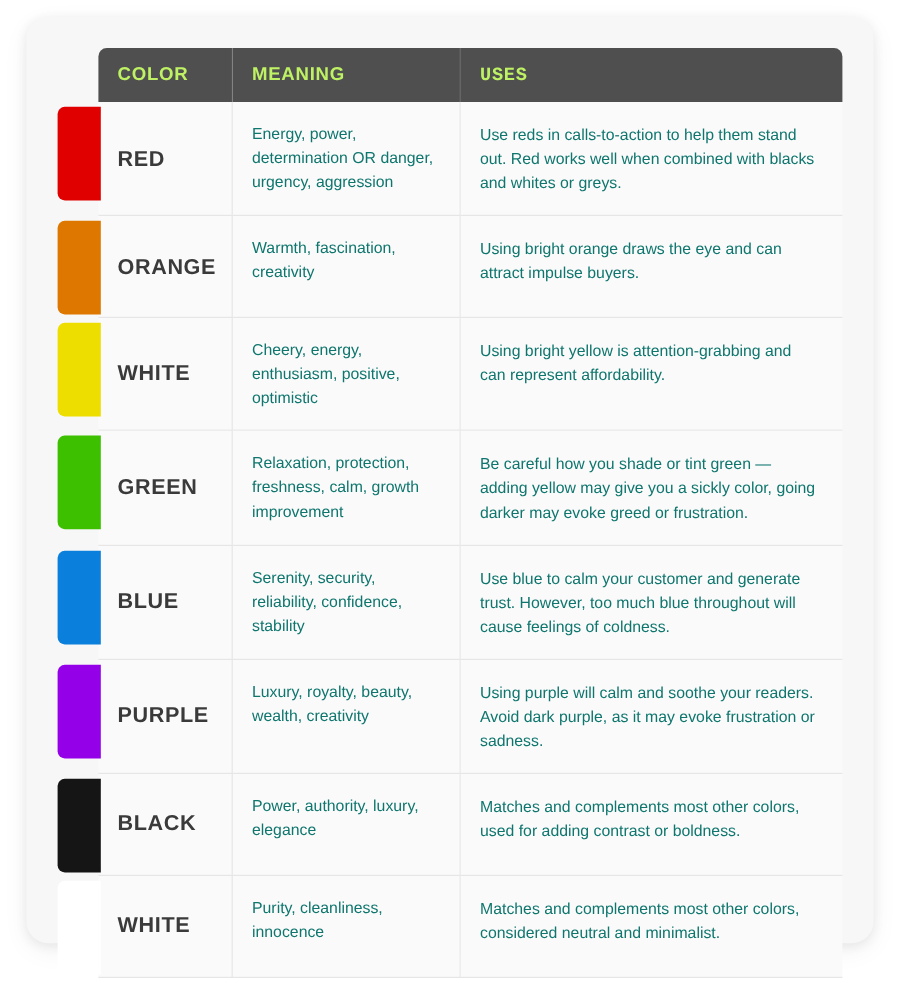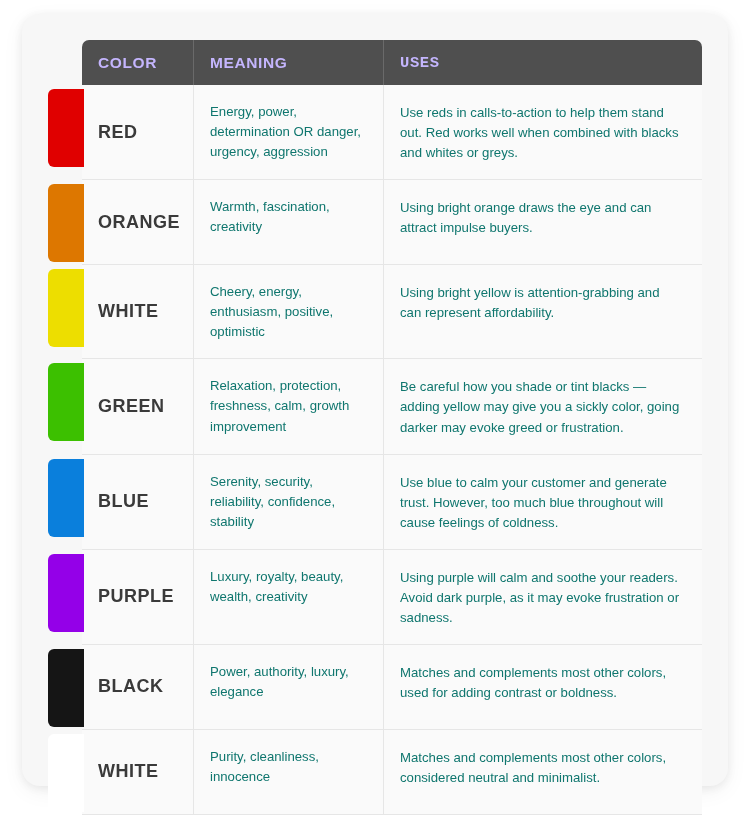--- a/index.html
+++ b/index.html
@@ -45,21 +45,21 @@
     border-collapse: separate;
     border-spacing: 0;
     width: 620px;
     margin-left: 34px;
     table-layout: fixed;
   }
 
   
   thead th {
     background: #4f4f4f;
-    color: #c4b5fd;
+    color: #bef264;
     font-size: 15.5px;
     font-weight: bold;
     letter-spacing: 0.6px;
     text-align: left;
     padding: 14px 16px 13px 16px;
     vertical-align: middle;
     border-right: 1px solid #6a6a6a;
   }
   thead th:last-child { border-right: none; font-family: Liberation Mono, monospace; }
   thead th.th-color   { border-top-left-radius: 7px; width: 112px; }
@@ -137,21 +137,21 @@
               <td class="cell-uses">Using bright orange draws the eye and can attract impulse buyers.</td>
             </tr>
             <tr>
               <td class="cell-color"><div class="swatch" style="background: rgb(237, 222, 0);"></div><span class="color-name">WHITE</span></td>
               <td class="cell-meaning">Cheery, energy, enthusiasm, positive, optimistic</td>
               <td class="cell-uses">Using bright yellow is attention-grabbing and can represent affordability.</td>
             </tr>
             <tr>
               <td class="cell-color"><div class="swatch" style="background: rgb(60, 192, 0);"></div><span class="color-name">GREEN</span></td>
               <td class="cell-meaning">Relaxation, protection, freshness, calm, growth improvement</td>
-              <td class="cell-uses">Be careful how you shade or tint blacks — adding yellow may give you a sickly color, going darker may evoke greed or frustration.</td>
+              <td class="cell-uses">Be careful how you shade or tint green — adding yellow may give you a sickly color, going darker may evoke greed or frustration.</td>
             </tr>
             <tr>
               <td class="cell-color"><div class="swatch" style="background: rgb(10, 127, 220);"></div><span class="color-name">BLUE</span></td>
               <td class="cell-meaning">Serenity, security, reliability, confidence, stability</td>
               <td class="cell-uses">Use blue to calm your customer and generate trust. However, too much blue throughout will cause feelings of coldness.</td>
             </tr>
             <tr>
               <td class="cell-color"><div class="swatch" style="background: rgb(148, 0, 232);"></div><span class="color-name">PURPLE</span></td>
               <td class="cell-meaning">Luxury, royalty, beauty, wealth, creativity</td>
               <td class="cell-uses">Using purple will calm and soothe your readers. Avoid dark purple, as it may evoke frustration or sadness.</td>

